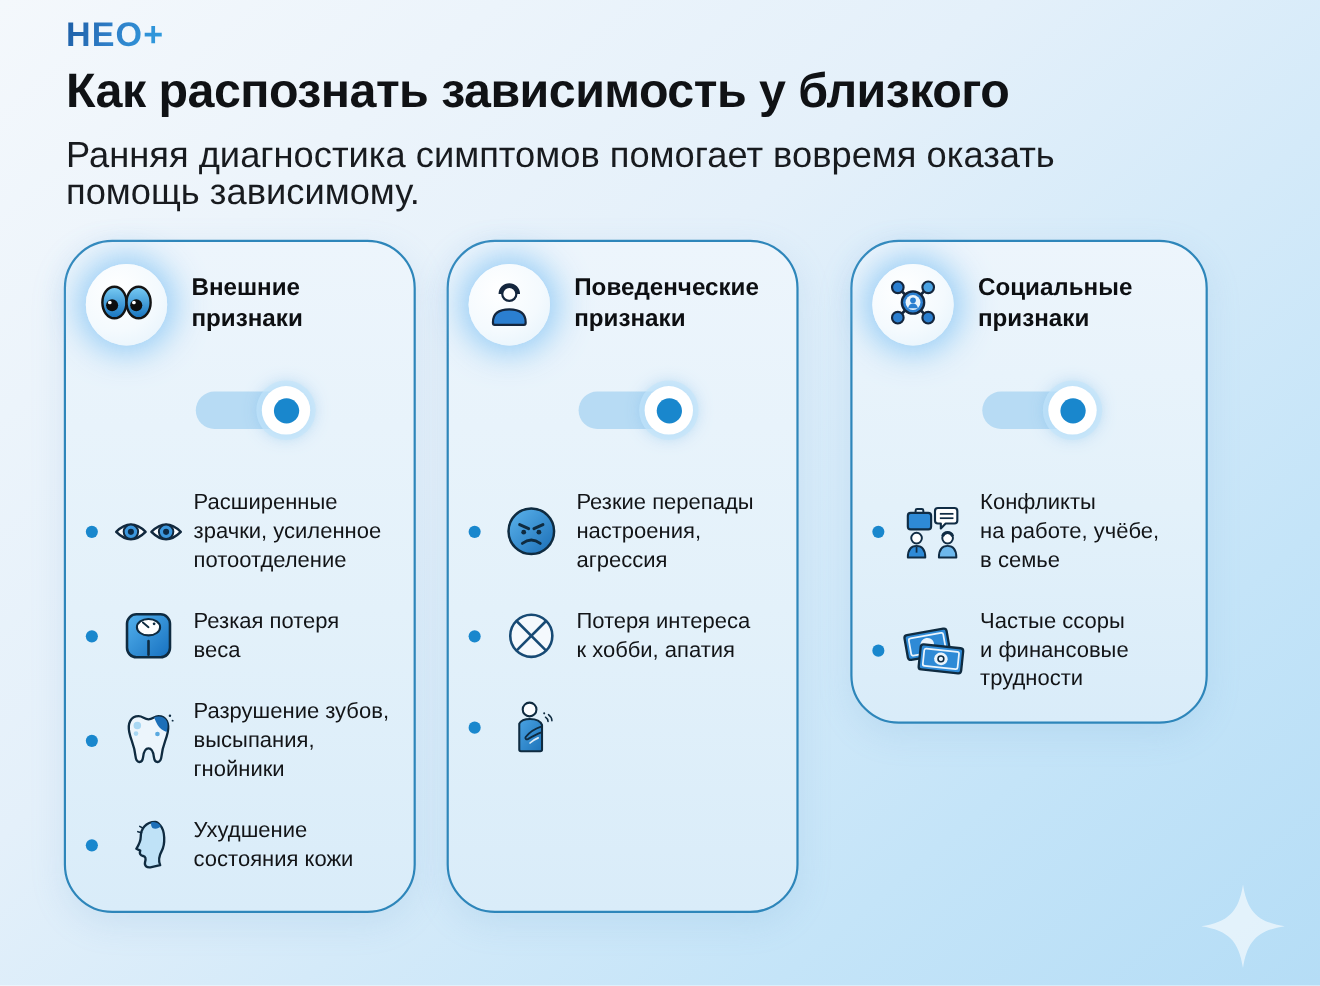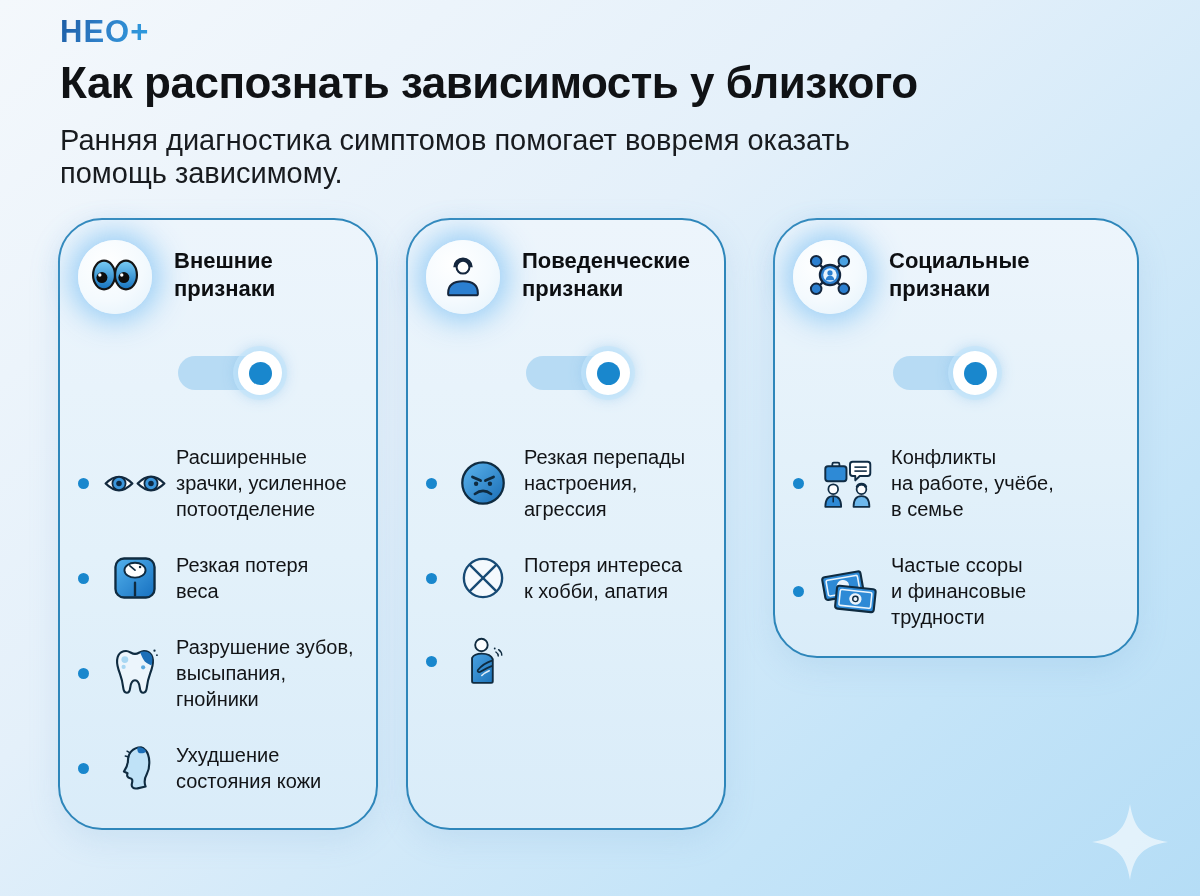--- a/index.html
+++ b/index.html
@@ -11,31 +11,31 @@
     position:relative;
   }
   .page-header { padding:14px 60px 0 60px; }
   .logo {
     font-size:31px; font-weight:bold; letter-spacing:1px;
     background:linear-gradient(110deg,#1c5ca4 0%,#2f7ec7 45%,#2f9fe2 100%);
     -webkit-background-clip:text; background-clip:text; color:transparent;
     display:inline-block;
   }
   .main-title { margin-top:8px; font-size:44px; font-weight:bold; letter-spacing:-0.5px; color:#101215; }
-  .subtitle { margin-top:16px; font-size:29px; line-height:33px; color:#181b1f; white-space:pre-line; }
+  .subtitle { margin-top:16px; font-size:33px; line-height:33px; color:#181b1f; white-space:pre-line; }
 
   .cards { display:flex; align-items:flex-start; gap:28px; padding:0 58px; margin-top:28px; }
   .card {
     width:320px; border:2px solid #2e86ba; border-radius:44px;
     background:linear-gradient(180deg,#edf5fc 0%,#e3f1fa 55%,#d9ecf9 100%);
     padding:20px 18px 26px 18px;
     box-shadow:0 10px 30px rgba(120,170,215,.18);
   }
   .card:nth-child(-n+2){ min-height:612px; }
-  .card:nth-child(3){ width:366px; margin-left:19px; }
+  .card:nth-child(3){ width:325px; margin-left:19px; }
 
   .card-head { display:flex; align-items:flex-start; }
   .badge {
     width:74px; height:74px; flex:0 0 74px; border-radius:50%;
     background:radial-gradient(circle at 38% 32%,#ffffff 0%,#f4fafe 55%,#e2f1fb 100%);
     box-shadow:0 0 28px 8px rgba(140,200,245,.85);
     display:flex; align-items:center; justify-content:center;
   }
   .card-title { margin-left:22px; padding-top:7px; font-size:22px; line-height:28px; font-weight:bold; color:#0d0f12; white-space:pre-line; }
 
@@ -197,21 +197,21 @@
     <span class="item-icon">
             <svg width="52" height="52" viewBox="0 0 64 64">
   <circle cx="32" cy="32" r="25.5" fill="url(#gAngry)" stroke="#0f2b40" stroke-width="2.8"></circle>
   <line x1="19" y1="24.5" x2="29" y2="29" stroke="#0f2b40" stroke-width="3.4" stroke-linecap="round"></line>
   <line x1="45" y1="24.5" x2="35" y2="29" stroke="#0f2b40" stroke-width="3.4" stroke-linecap="round"></line>
   <circle cx="23.5" cy="33" r="2.7" fill="#0f2b40"></circle>
               <circle cx="40.5" cy="33" r="2.7" fill="#0f2b40"></circle>
   <path d="M22,45.5 Q32,38 42,45.5" fill="none" stroke="#0f2b40" stroke-width="3.2" stroke-linecap="round"></path>
 </svg>
           </span>
-    <span class="item-text">Резкая перепады
+    <span class="item-text">Резкие перепады
 настроения,
 агрессия</span>
   </li>
         <li class="item">
     <span class="bullet"></span>
     <span class="item-icon">
             <svg width="50" height="50" viewBox="0 0 64 64">
   <circle cx="32" cy="32" r="24.5" fill="#f4f9fd" stroke="#174a74" stroke-width="3"></circle>
   <line x1="14.8" y1="14.8" x2="49.2" y2="49.2" stroke="#174a74" stroke-width="3"></line>
   <line x1="49.2" y1="14.8" x2="14.8" y2="49.2" stroke="#174a74" stroke-width="3"></line>

